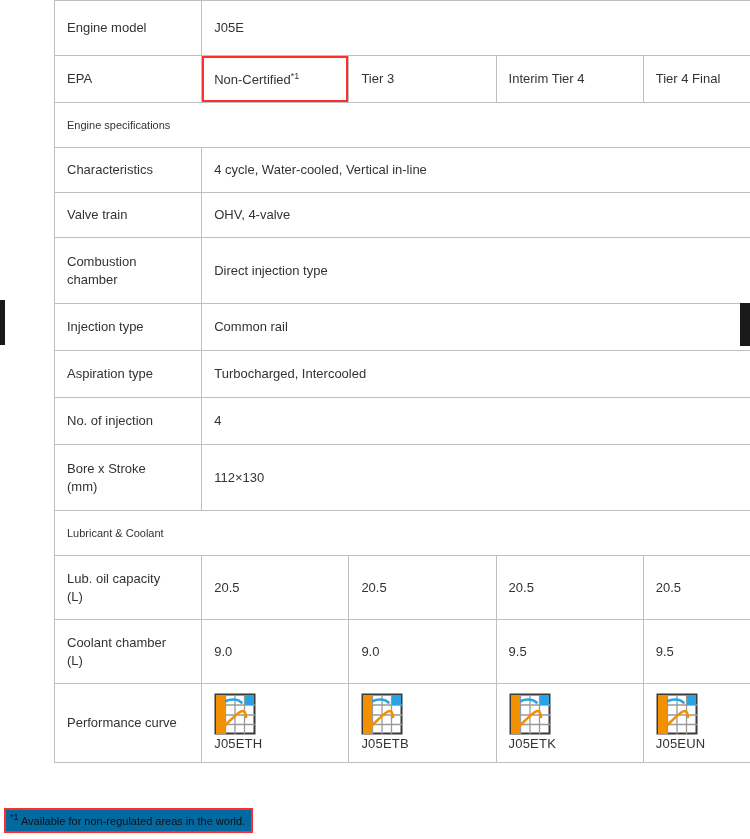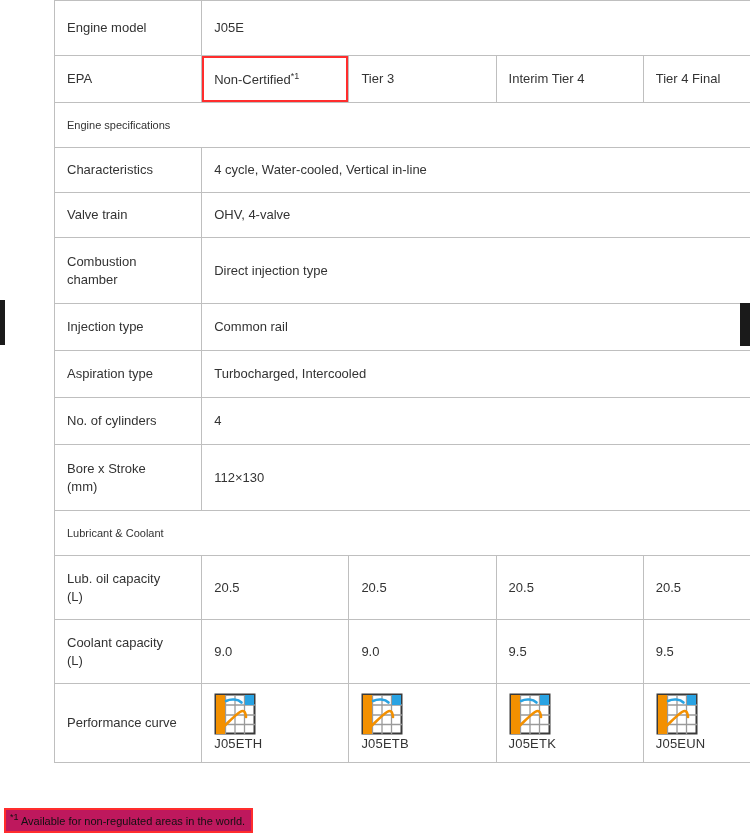--- a/index.html
+++ b/index.html
@@ -92,21 +92,21 @@
     margin-top: 2px;
     letter-spacing: 0.2px;
   }
   svg.curve-ico { display: block; }
 
   
   #footnote {
     position: absolute;
     left: 4px;
     top: 808px;
-    background: #be185d;
+    background: #0369a1;
     border: 2px solid #ff2d2d;
     color: #111111;
     font-size: 11px;
     padding: 1px 6px 2px 4px;
     white-space: nowrap;
     line-height: 1.4;
   }
   #footnote .mark {
     font-size: 9px;
     vertical-align: super;
@@ -178,21 +178,21 @@
         <td class="lbl">Injection type</td>
         <td colspan="4">Common rail</td>
       </tr>
 
       <tr class="r-asp">
         <td class="lbl">Aspiration type</td>
         <td colspan="4">Turbocharged, Intercooled</td>
       </tr>
 
       <tr class="r-cyl">
-        <td class="lbl">No. of cylinders</td>
+        <td class="lbl">No. of injection</td>
         <td colspan="4">4</td>
       </tr>
 
       <tr class="r-bore">
         <td class="lbl">
           <div>Bore x Stroke</div>
           <div>(mm)</div>
         </td>
         <td colspan="4">112×130</td>
       </tr>
@@ -208,21 +208,21 @@
           <div>(L)</div>
         </td>
         <td>20.5</td>
         <td>20.5</td>
         <td>20.5</td>
         <td>20.5</td>
       </tr>
 
       <tr class="r-cool">
         <td class="lbl">
-          <div>Coolant capacity</div>
+          <div>Coolant chamber</div>
           <div>(L)</div>
         </td>
         <td>9.0</td>
         <td>9.0</td>
         <td>9.5</td>
         <td>9.5</td>
       </tr>
 
       <tr class="r-perf">
         <td class="lbl">Performance curve</td>

